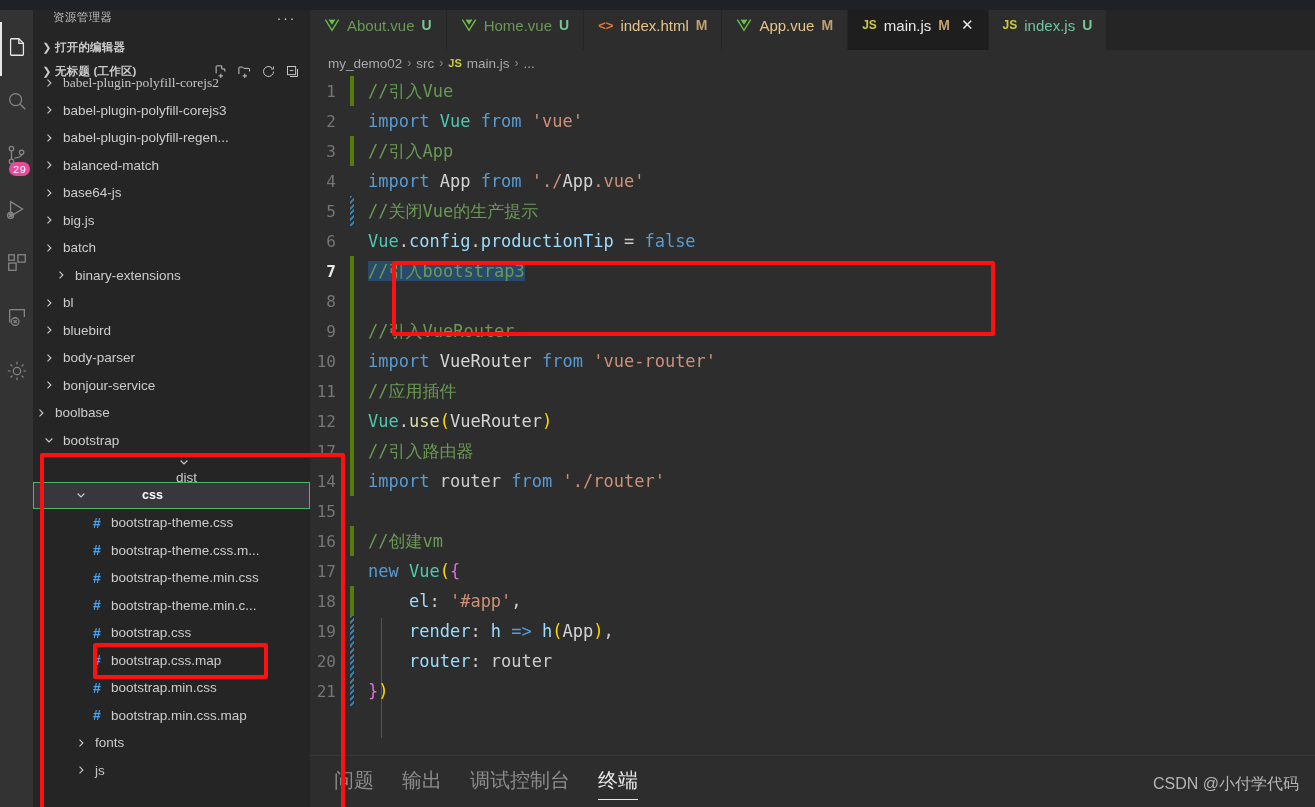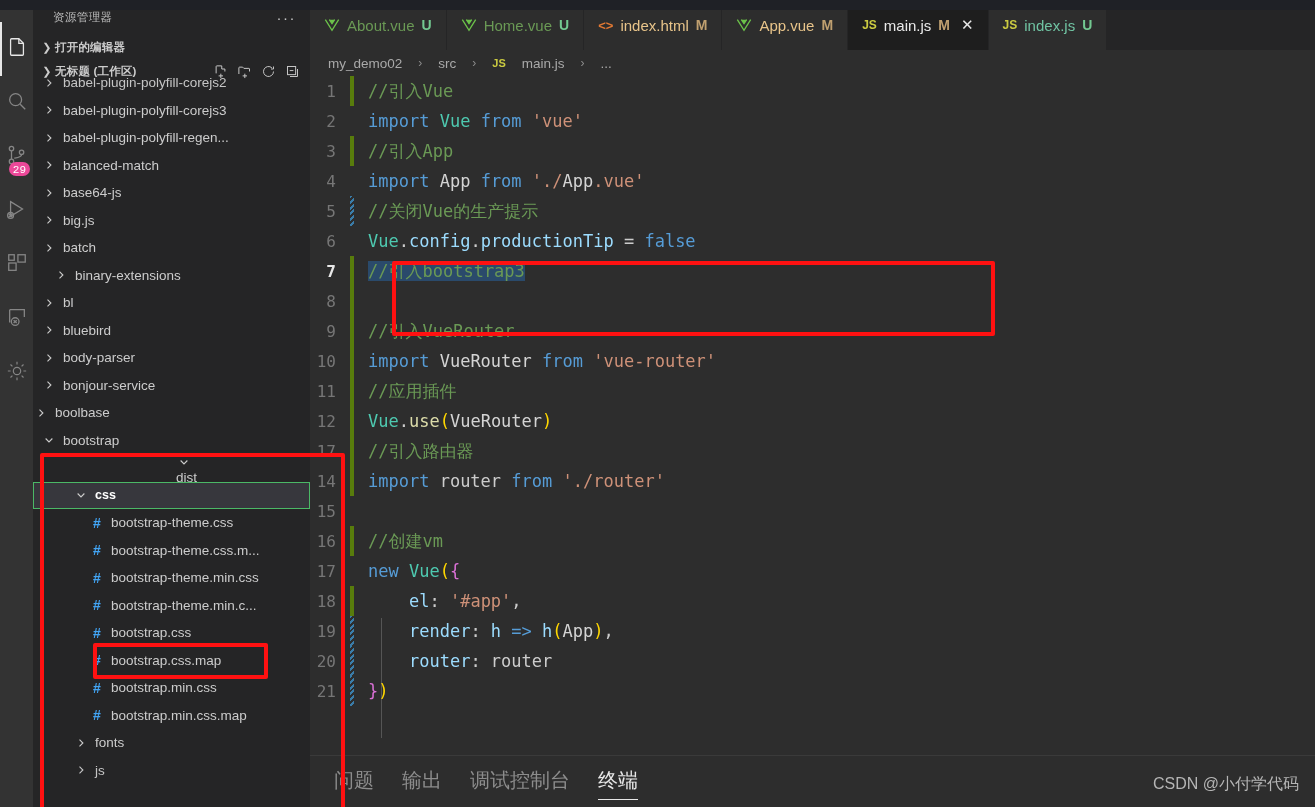--- a/index.html
+++ b/index.html
@@ -56,21 +56,21 @@
   .row {
     height: 27.5px; display: flex; align-items: center; font-size: 13.5px;
     color: #cccccc; white-space: nowrap; position: relative;
   }
   .row .tw {
     width: 16px; flex: 0 0 16px; display: flex; align-items: center; justify-content: center;
     color: #cccccc;
   }
   .row .fname { overflow: hidden; text-overflow: ellipsis; }
   .row.selected { background: #37373d; }
-  .row.focusoutline { outline: 1px solid #4bb866; outline-offset: -1px; }
+  .row.focusoutline { outline: 1px solid #4bb866; outline-offset: -1px; gap: 47px; }
 
   
   .main { flex: 1; display: flex; flex-direction: column; background: #2d2d2d; min-width: 0; }
   .tabsbar { height: 50px; background: #252526; display: flex; align-items: stretch; flex: 0 0 50px; }
   .tab {
     display: flex; align-items: center; gap: 7px; padding: 0 14px;
     background: #2d2d2d; border-right: 1px solid #252526;
     font-size: 15px; color: #969696; position: relative; min-width: 0;
   }
   .tab.active { background: #1e1e1e; color: #ffffff; }
@@ -83,21 +83,21 @@
   .tab .lbl-white { color: #e8e8e8; }
   .tab .lbl-teal { color: #70c3a2; }
   .tab .badge { font-weight: bold; font-size: 14px; }
   .tab .bU { color: #73c991; }
   .tab .bM { color: #c0a070; }
   .tab .close { margin-left: 4px; color: #e7e7e7; font-size: 15px; }
   .tabfill { flex: 1; background: #252526; }
 
   .breadcrumbs {
     height: 26px; display: flex; align-items: center; padding-left: 18px;
-    font-size: 13.5px; color: #a9a9a9; gap: 16px; background: #2d2d2d; flex: 0 0 26px;
+    font-size: 13.5px; color: #a9a9a9; gap: 5px; background: #2d2d2d; flex: 0 0 26px;
   }
   .breadcrumbs .sep { color: #8c8c8c; font-size: 12px; }
   .breadcrumbs .jsic { color: #cbcb41; font-weight: bold; font-size: 11px; }
 
   
   .editor {
     flex: 1; position: relative; background: #2d2d2d; overflow: hidden;
     font-family: "DejaVu Sans Mono", "Liberation Mono", monospace;
     font-size: 17px;
   }
@@ -265,21 +265,21 @@
           <svg width="15" height="15" viewBox="0 0 24 24" fill="none" stroke="currentColor" stroke-width="1.6">
             <rect x="4" y="4" width="13" height="13"></rect>
               <path d="M8 20h12V8"></path>
             <path d="M7.5 10.5h6"></path>
           </svg>
         </span>
       </span>
     </div>
 
     <div class="tree" id="file-tree" style="margin-top: -14px;">
-        <div class="row" style="padding-left: 8px; opacity: 0.96;">
+        <div class="row" style="padding-left: 8px; opacity: 0.96; font-family: Liberation Serif, serif;">
           <span class="tw">
             <svg width="12" height="12" viewBox="0 0 16 16" fill="none" stroke="currentColor" stroke-width="1.5">
               <path d="M6 3.5 L10.5 8 L6 12.5"></path>
             </svg>
           </span>
           <span class="fname" style="padding-left: 6px;">babel-plugin-polyfill-corejs2</span>
         </div>
         <div class="row" style="padding-left: 8px;">
           <span class="tw">
             <svg width="12" height="12" viewBox="0 0 16 16" fill="none" stroke="currentColor" stroke-width="1.5">

